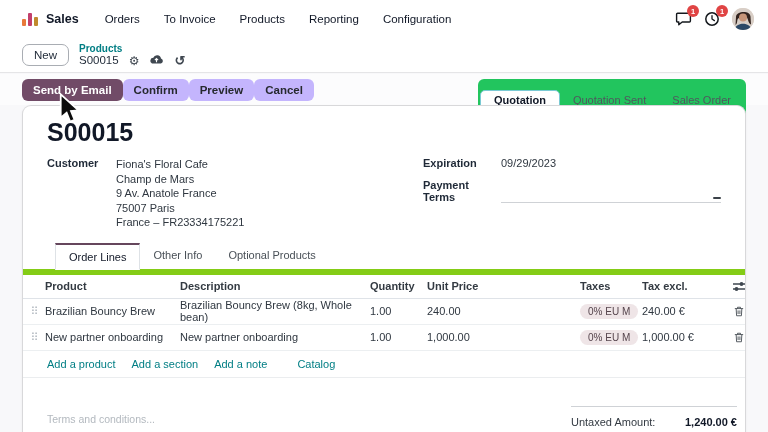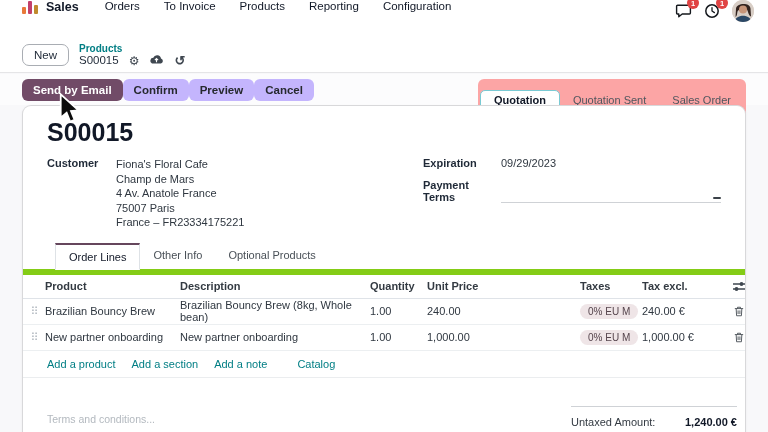--- a/index.html
+++ b/index.html
@@ -4,21 +4,21 @@
 <style>
   * { margin:0; padding:0; box-sizing:border-box; }
   html,body { background:#e9e9e9; }
   .screen {
     position:relative; width:768px; height:432px; overflow:hidden;
     background:#f8f8fa; font-family:"Liberation Sans",sans-serif;
     color:#1f2937; font-size:11px;
   }
   
   .topbar { position:absolute; left:0; top:0; width:768px; height:38px;
-    background:#fff; display:flex; align-items:flex-start; padding:0 14px; }
+    background:#fff; display:flex; align-items:center; padding:0 14px; }
   .logo { display:flex; align-items:flex-end; gap:2px; height:14px; margin:0 8px 0 8px; }
   .logo i { display:block; width:4px; border-radius:1px; }
   .logo .b1 { height:7px;  background:#e8793a; }
   .logo .b2 { height:13px; background:#c2406c; }
   .logo .b3 { height:9px;  background:#c08a2e; }
   .brand { font-size:12.5px; font-weight:700; color:#111827; margin-right:26px; }
   .menu-item { font-size:11.5px; color:#111827; margin-right:24px; cursor:pointer; }
   .top-icons { margin-left:auto; display:flex; align-items:center; gap:11px; }
   .ibadge { position:relative; width:18px; height:18px; display:flex; align-items:center; justify-content:center; }
   .badge { position:absolute; top:-5px; right:-7px; min-width:12px; height:12px;
@@ -35,21 +35,21 @@
   .bc-row { display:flex; align-items:center; gap:10px; font-size:11.5px; color:#1f2937; }
   .bc-icon { color:#3f4750; font-size:12px; line-height:1; cursor:pointer; }
   
   .band { position:absolute; left:0; top:74px; width:768px; height:31px; background:#fcfcfd; }
   .act-buttons { position:absolute; left:22px; top:79px; display:flex; gap:0; }
   .btn { font-size:11.5px; padding:5px 11px; border-radius:6px; border:none; cursor:pointer;
     font-family:inherit; }
   .btn.primary { background:#714B67; color:#fff; font-weight:600; }
   .btn.secondary { background:#c4b5fd; color:#26292e; font-weight:600; }
   .statusbar { position:absolute; right:22px; top:79px; display:flex; align-items:center;
-    background:#fca5a5; border-radius:6px; padding:2px; height:41px; }
+    background:#22c55e; border-radius:6px; padding:2px; height:41px; }
   .status-pill { padding:3px 13px; font-size:11px; color:#50565e; font-weight:500; cursor:pointer; white-space:nowrap; }
   .status-pill.active { background:#fff; border:1px solid #79cad4; border-radius:5px;
     color:#111827; font-weight:700; }
   
   .card { position:absolute; left:22px; top:105px; width:724px; height:360px;
     background:#fff; border:1px solid #d8d8da; border-bottom:none; border-radius:9px 9px 0 0;
     box-shadow:0 1px 3px rgba(0,0,0,.05); overflow:hidden; }
   .sheet-title { margin:12px 0 10px 24px; font-size:25px; font-weight:700; color:#111827; }
   .info { display:flex; padding:0 24px; margin-top:2px; }
   .info-left { display:flex; width:360px; }
@@ -173,21 +173,21 @@
 
   <div class="card">
     <div class="sheet-title">S00015</div>
 
     <div class="info">
       <div class="info-left">
         <span class="f-label">Customer</span>
         <div class="cust-lines">
           <div>Fiona's Floral Cafe</div>
           <div>Champ de Mars</div>
-          <div>4 Av. Anatole France</div>
+          <div>9 Av. Anatole France</div>
           <div>75007 Paris</div>
           <div>France – FR23334175221</div>
         </div>
       </div>
       <div class="info-right">
         <div class="fr-row">
           <span class="f-label">Expiration</span>
           <span class="fr-val">09/29/2023</span>
         </div>
         <div class="fr-row">

